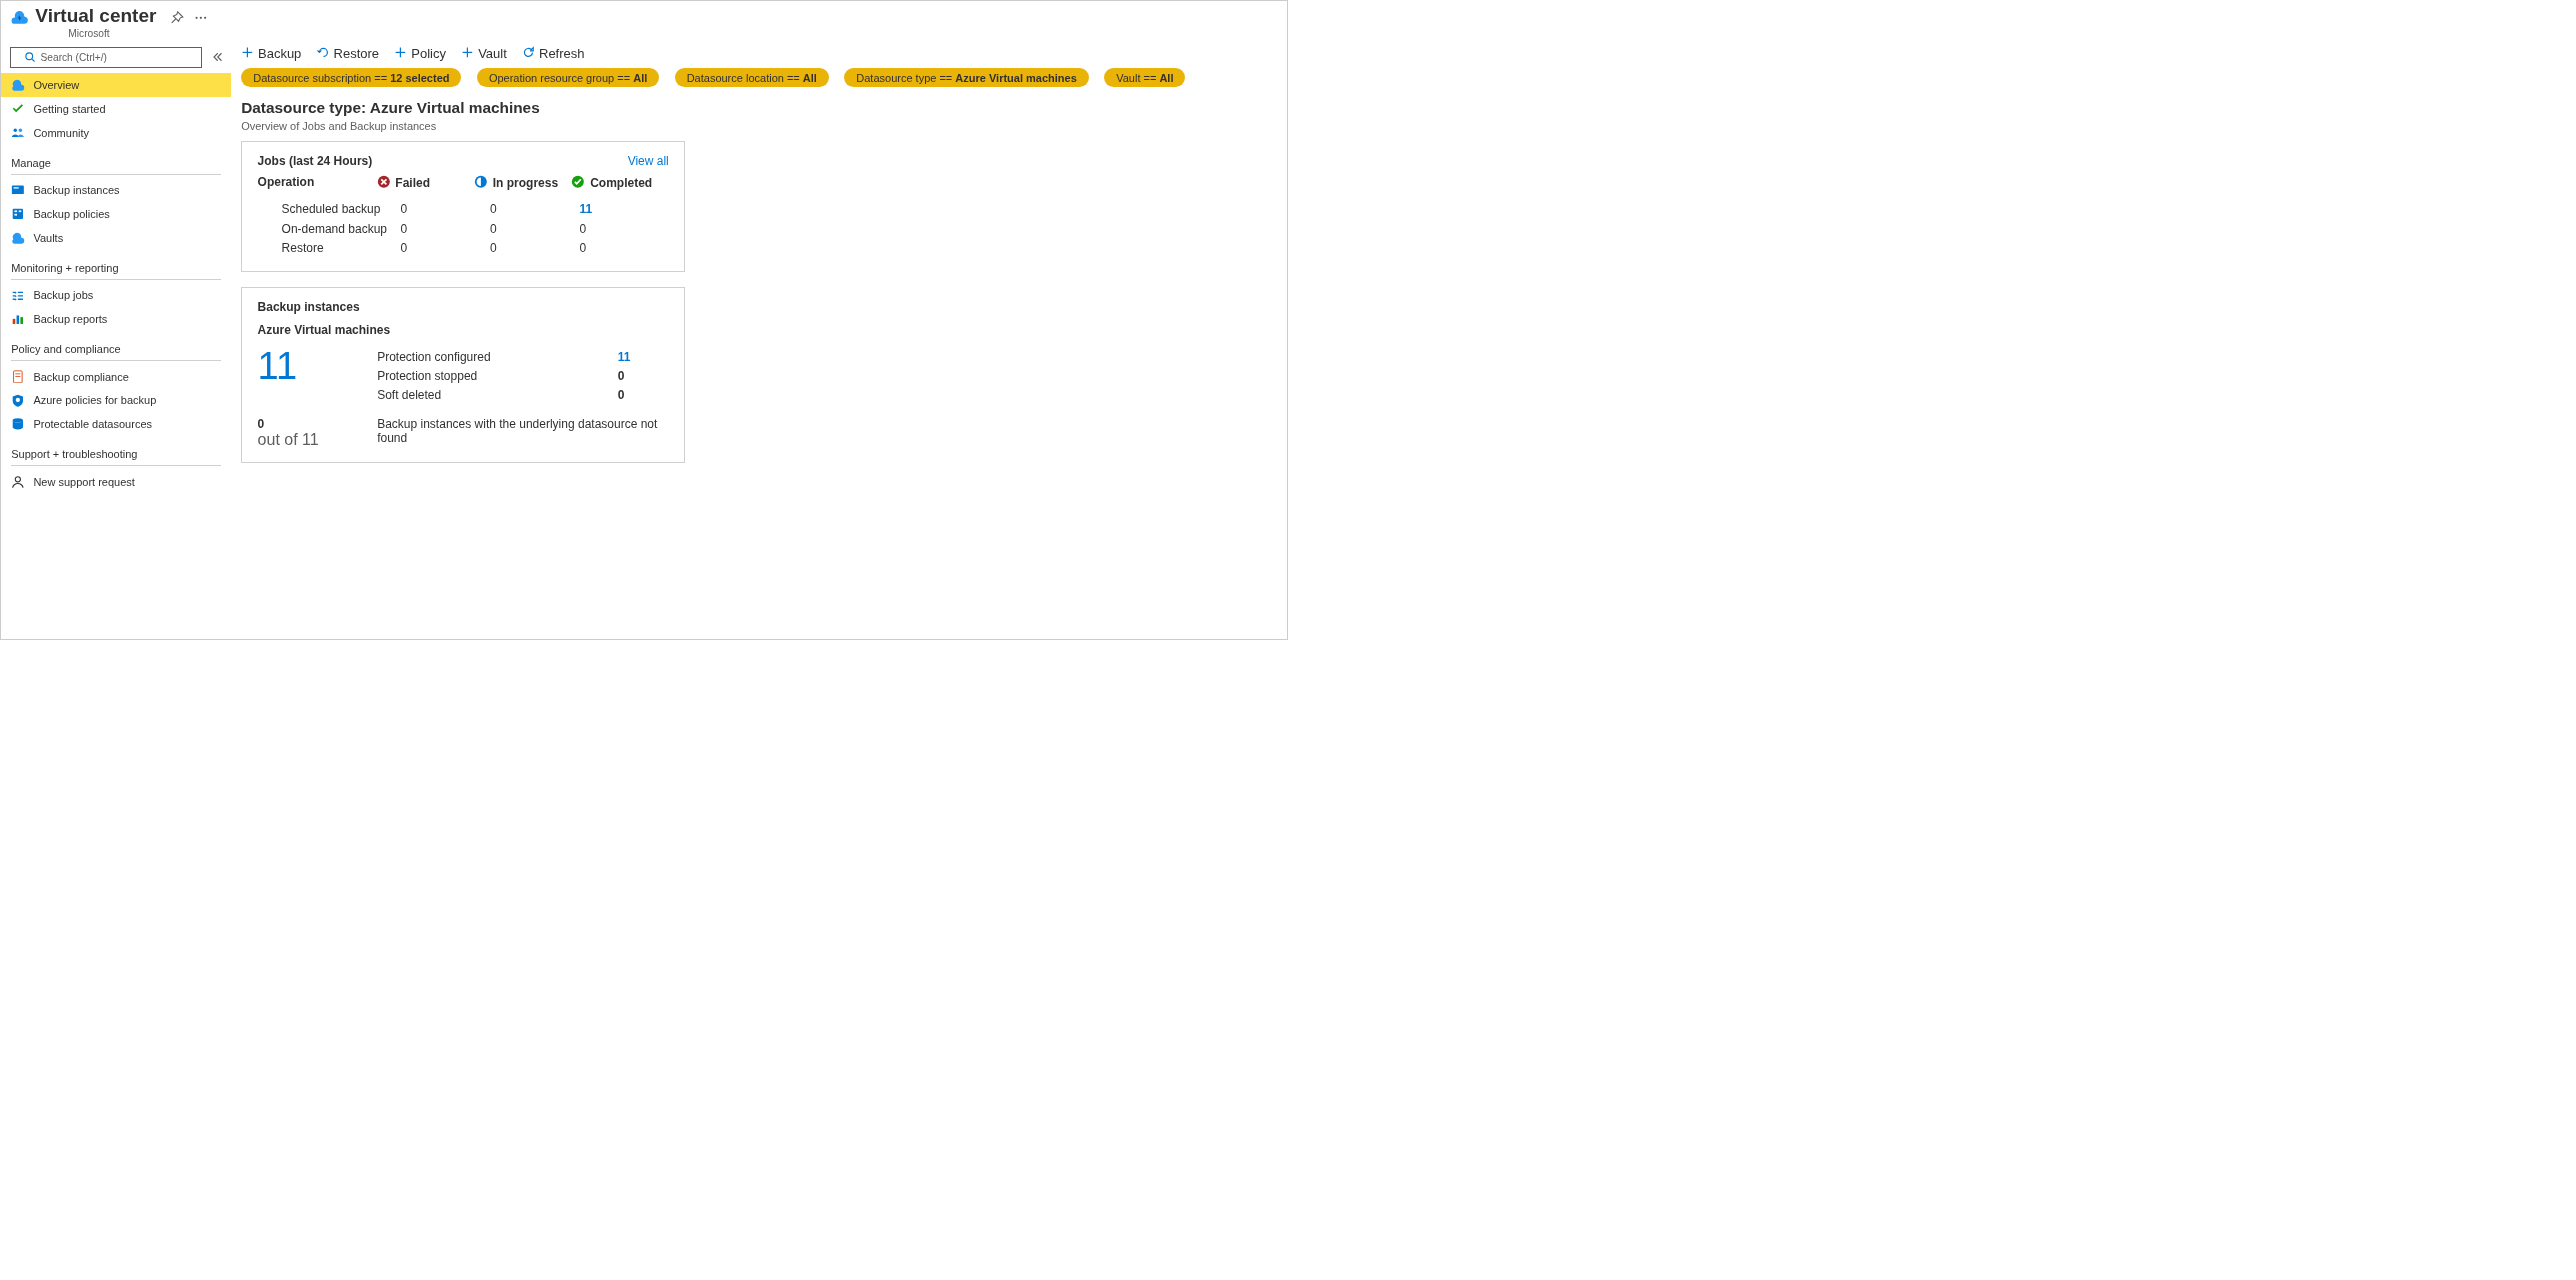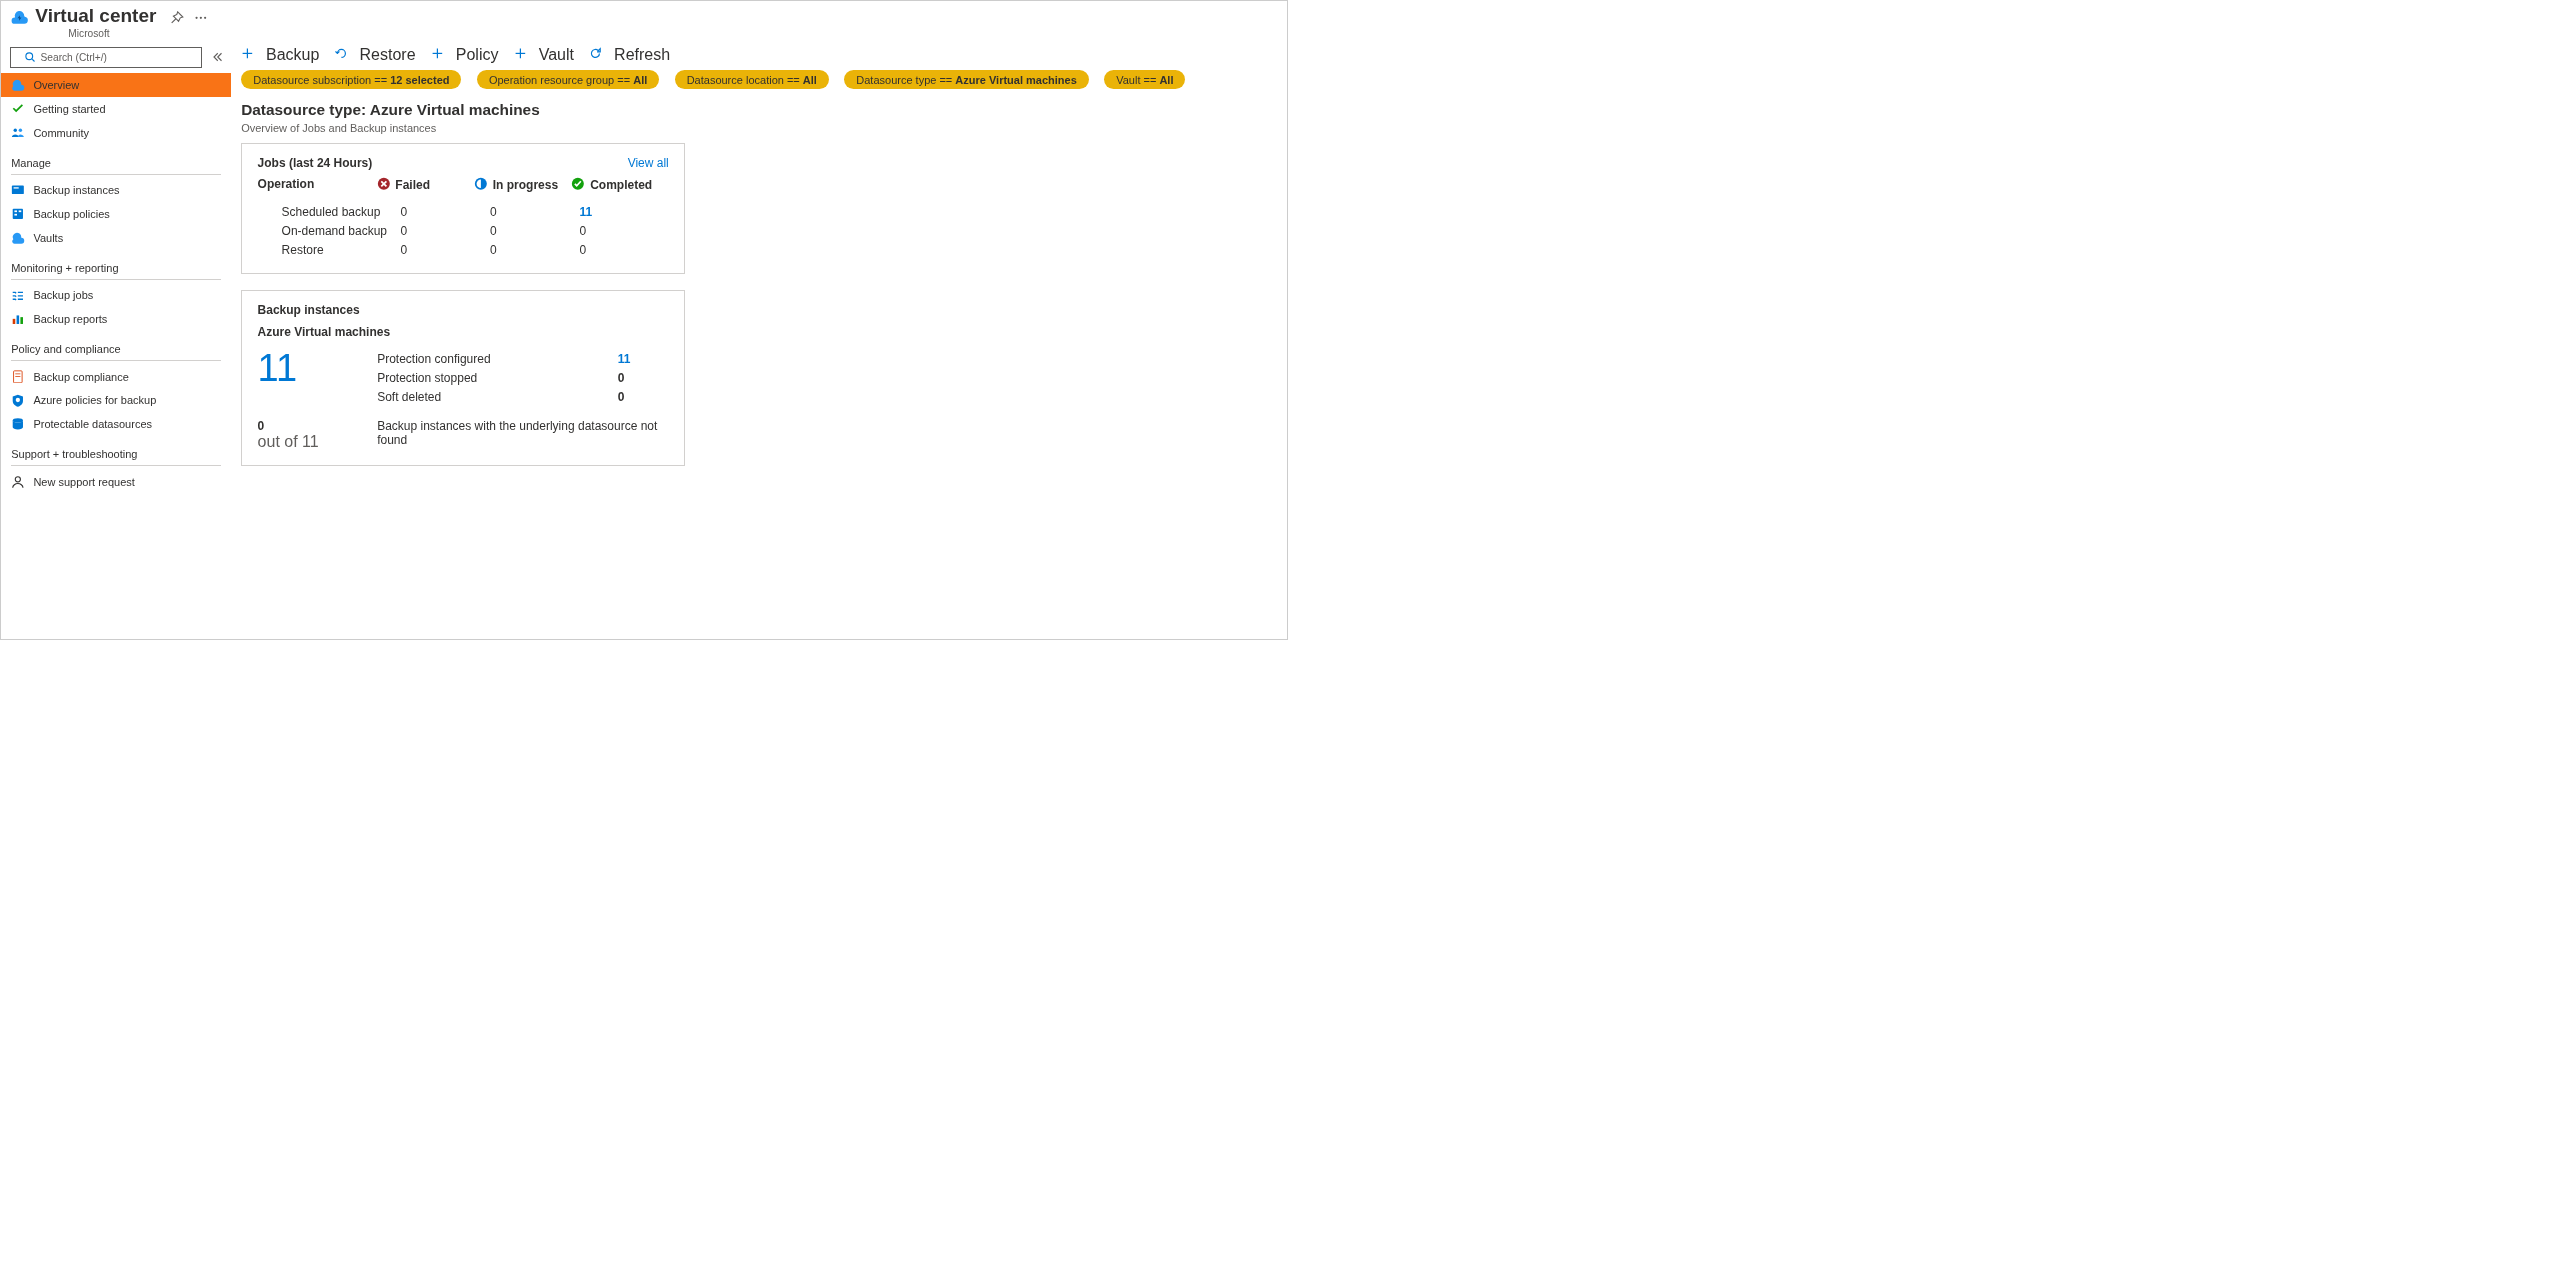--- a/index.html
+++ b/index.html
@@ -62,39 +62,39 @@
   .search-box svg { width:12px; height:12px; color:#0078d4; }
   .collapse-btn svg { width:12px; height:12px; color:#605e5c; }
   .collapse-btn { cursor:pointer; padding:3.4px 1.7px; }
 
   .nav-item {
     display: flex; align-items:center; gap:8.5px;
     padding: 5.1px 6.8px 5.1px 10.2px;
     font-size: 11px; cursor:pointer;
     color:#323130;
   }
-  .nav-item.active { background:#f97316; }
+  .nav-item.active { background:#fde047; }
   .nav-item .nicon { width:13.7px; height:13.7px; display:inline-flex; align-items:center; justify-content:center;}
   .nav-item .nicon svg { width:13.7px; height:13.7px; }
   .nav-section {
     font-size: 11px; color:#323130; padding: 12px 10.2px 3.4px 10.2px;
   }
   .nav-divider {
     border:none; border-top:0.9px solid #d2d0ce; margin: 1.7px 10.2px 3.4px 10.2px;
   }
 
   
   .main {
     flex:1; display:flex; flex-direction:column; padding: 0 13.7px 0 5.1px; min-width:0;
   }
   .toolbar {
     display:flex; gap:15.4px; padding: 5.1px 5.1px 6.8px 5.1px; align-items:center;
   }
   .toolbar-btn {
-    display:flex; align-items:center; gap:12px; color:#323130; cursor:pointer; font-size:16px;
+    display:flex; align-items:center; gap:4px; color:#323130; cursor:pointer; font-size:13px;
   }
   .toolbar-btn svg { width:12.8px; height:12.8px; color:#0078d4; }
   .filters { display:flex; gap:15.4px; padding: 0 5.1px 10.2px 5.1px; flex-wrap:wrap; }
   .pill {
     background:#eab308; border-radius:12px; padding:3.4px 12px; font-size:11px;
     color:#323130; cursor:pointer; white-space:nowrap;
   }
   .pill b { font-weight:600; }
   .section-title { font-size:15.4px; font-weight:600; padding:1.7px 5.1px; }
   .section-sub { font-size:11px; color:#605e5c; padding:1.7px 5.1px 8.5px 5.1px; }

